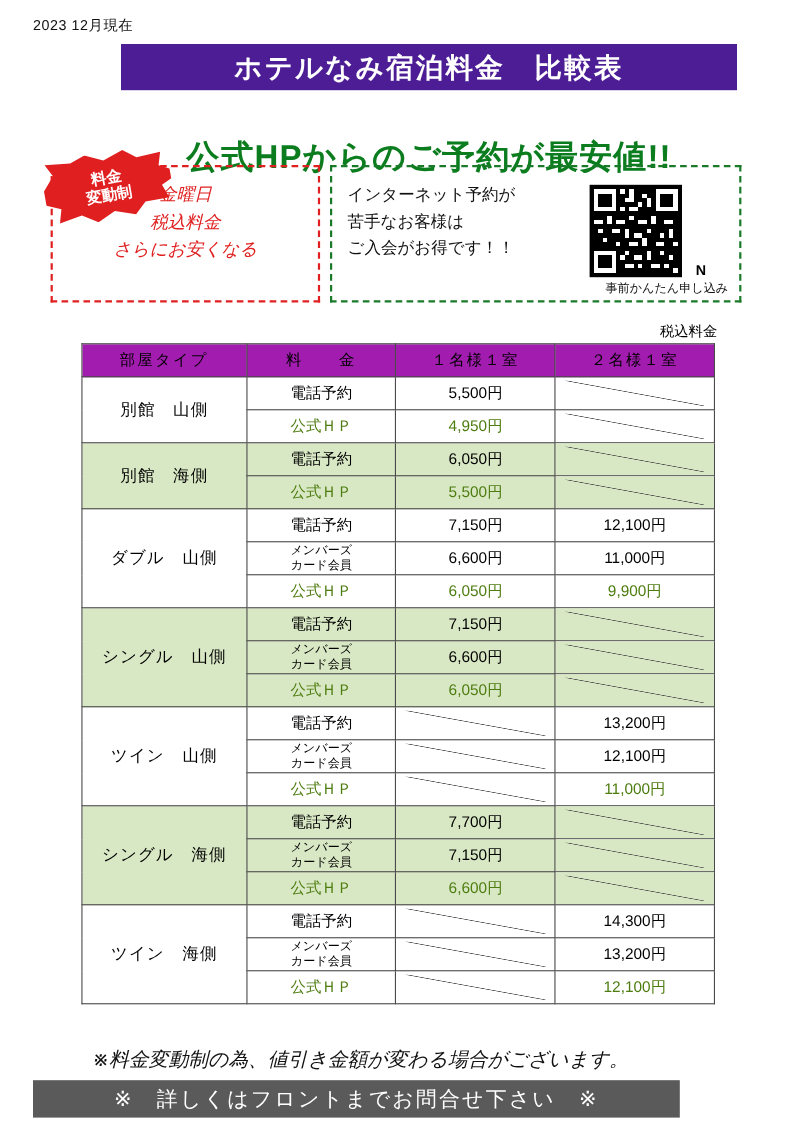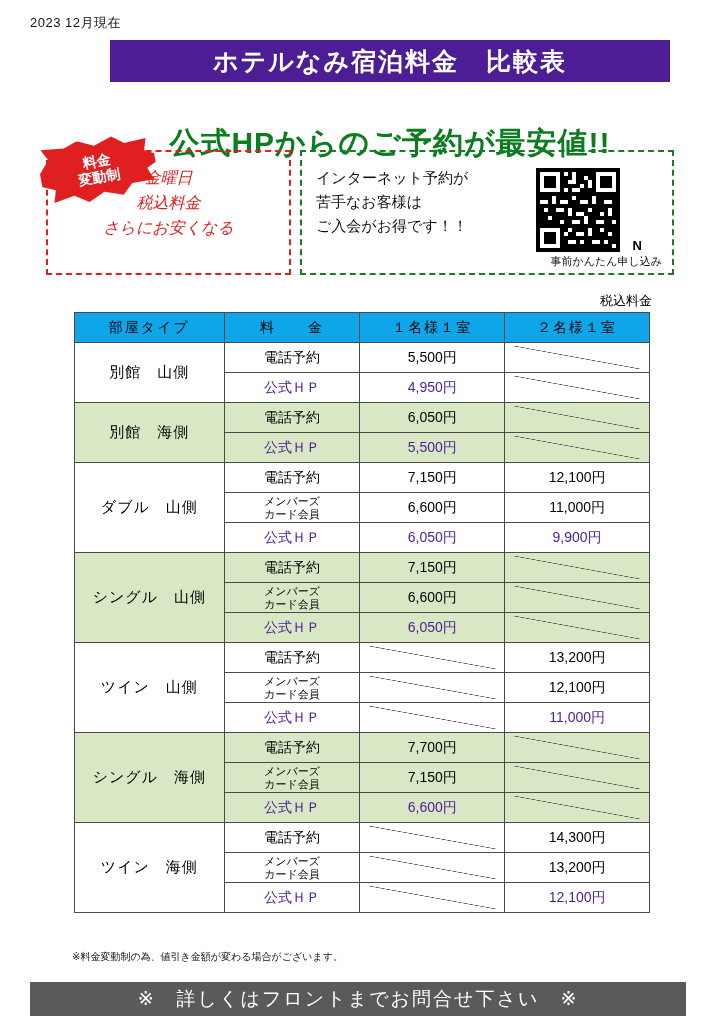--- a/index.html
+++ b/index.html
@@ -89,53 +89,53 @@
     border-collapse:collapse; width:576px;
     font-size:14px;
   }
   table.rates th, table.rates td {
     border:1px solid #4a4a4a;
     text-align:center;
     padding:0;
     height:30px;
   }
   table.rates thead th {
-    background:#0ea5e9;
+    background:#a21caf;
     font-weight:normal;
     font-size:14px;
     letter-spacing:2px;
     height:30px;
   }
   .c-type { width:150px; }
   .c-plan { width:136px; }
   .c-one  { width:145px; }
   .c-two  { width:145px; }
 
   .band-green td, .band-green th { background:#d9e8c4; }
-  .hp { color:#4c1d95; }
+  .hp { color:#4d7c0f; }
   .members { font-size:11px; line-height:1.15; }
   .roomtype { font-size:15px; letter-spacing:1px; }
 
   
   .slash { position:relative; }
   .slash::after {
     content:""; position:absolute; left:6%; top:10%;
     width:88%; height:80%;
     background:
       linear-gradient(to right top,
         transparent calc(50% - 0.6px), #4a4a4a 50%, transparent calc(50% + 0.6px));
   }
 
   .footnotes {
-    position:absolute; left:72px; top:948px; width:600px;
-    font-size:10px; line-height:1.75; color:#111;
+    position:absolute; left:84px; top:948px; width:600px;
+    font-size:18px; line-height:1.75; color:#111;font-style:italic;
   }
 
   .bottom-bar {
-    position:absolute; left:30px; bottom:8px; width:656px; height:34px;
+    position:absolute; left:30px; bottom:8px; width:588px; height:34px;
     background:#5a5a5a; color:#fff;
     display:flex; align-items:center; justify-content:center;
     font-size:19px; letter-spacing:2px;
   }
 </style>
 </head>
 <body>
 
 <div class="page">
 

